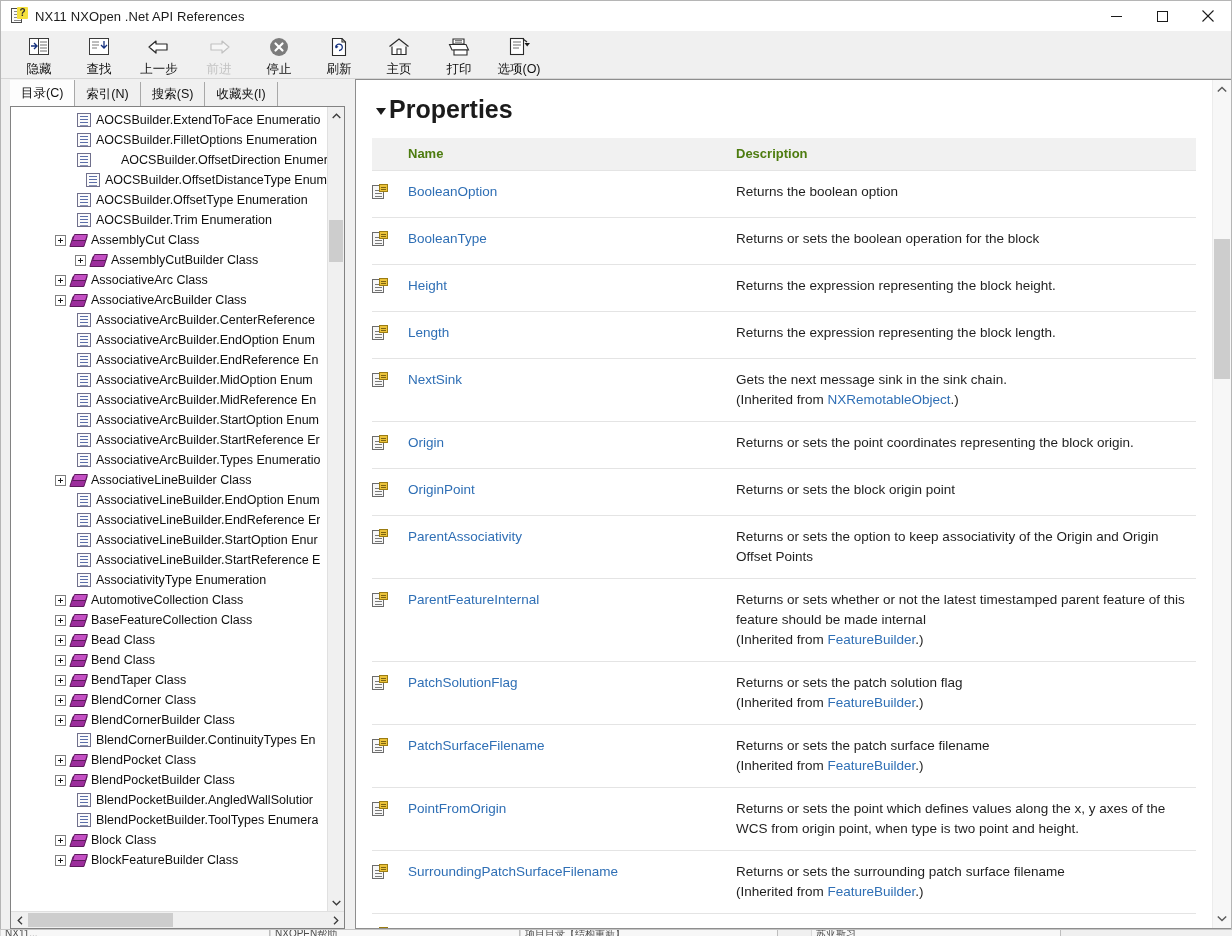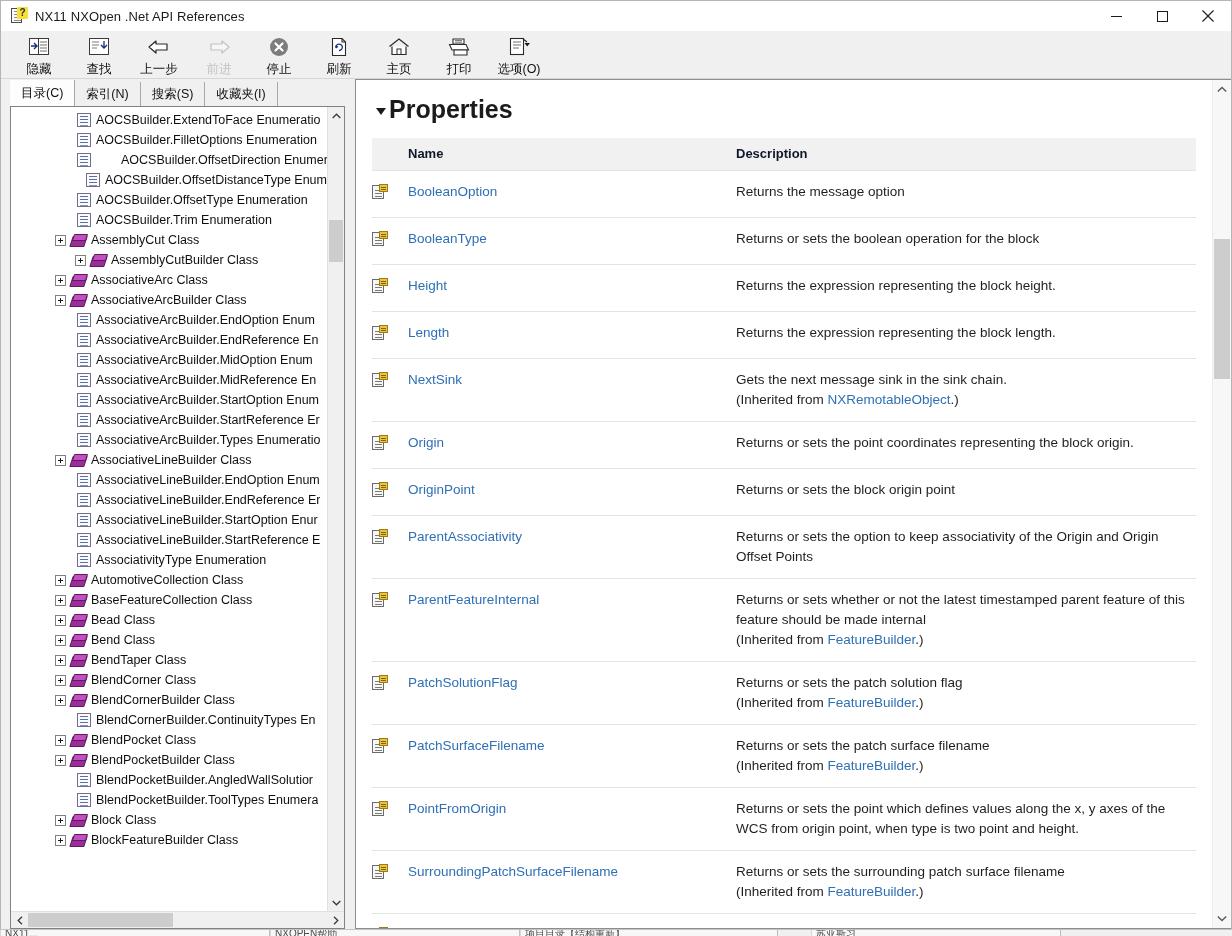--- a/index.html
+++ b/index.html
@@ -349,21 +349,21 @@
 
   table.proptable {
     width: 100%;
     border-collapse: collapse;
     table-layout: fixed;
   }
   table.proptable thead th {
     background: #f1f1f1;
     text-align: left;
     font-size: 13px;
-    color: #0f172a;
+    color: #4d7c0f;
     font-weight: bold;
     padding: 8px 0 8px 0;
     height: 33px;
     vertical-align: middle;
   }
   th.col-icon, td.col-icon { width: 36px; }
   th.col-name, td.col-name { width: 328px; }
   th.col-desc, td.col-desc { width: auto; }
   table.proptable td {
     border-bottom: 1px solid #e4e4e4;
@@ -654,20 +654,24 @@
               </div>
               <div class="tree-row" style="padding-left: 44px;">
                 <div class="expander"></div>
                 <div class="ic cls"></div>
                 <span class="tree-label">AssociativeArc Class</span>
               </div>
               <div class="tree-row" style="padding-left: 44px;">
                 <div class="expander"></div>
                 <div class="ic cls"></div>
                 <span class="tree-label">AssociativeArcBuilder Class</span>
+              </div>
+              <div class="tree-row" style="padding-left: 66px;">
+                <div class="ic doc"></div>
+                <span class="tree-label">AssociativeArcBuilder.CenterReference</span>
               </div>
               <div class="tree-row" style="padding-left: 66px;">
                 <div class="ic doc"></div>
                 <span class="tree-label">AssociativeArcBuilder.EndOption Enum</span>
               </div>
               <div class="tree-row" style="padding-left: 66px;">
                 <div class="ic doc"></div>
                 <span class="tree-label">AssociativeArcBuilder.EndReference En</span>
               </div>
               <div class="tree-row" style="padding-left: 66px;">
@@ -833,21 +837,21 @@
                 <th class="col-icon"></th>
                 <th class="col-name">Name</th>
                 <th class="col-desc">Description</th>
               </tr>
             </thead>
             <tbody id="proptable-body">
                 <tr>
                   <td class="col-icon"><span class="prop-icon"><span class="sheet"></span><span class="tagy"></span></span></td>
                   <td class="col-name"><span class="plink">BooleanOption</span></td>
                   <td class="col-desc">
-                    <div>Returns the message option</div>
+                    <div>Returns the boolean option</div>
                   </td>
                 </tr>
                 <tr>
                   <td class="col-icon"><span class="prop-icon"><span class="sheet"></span><span class="tagy"></span></span></td>
                   <td class="col-name"><span class="plink">BooleanType</span></td>
                   <td class="col-desc">
                     <div>Returns or sets the boolean operation for the block</div>
                   </td>
                 </tr>
                 <tr>

